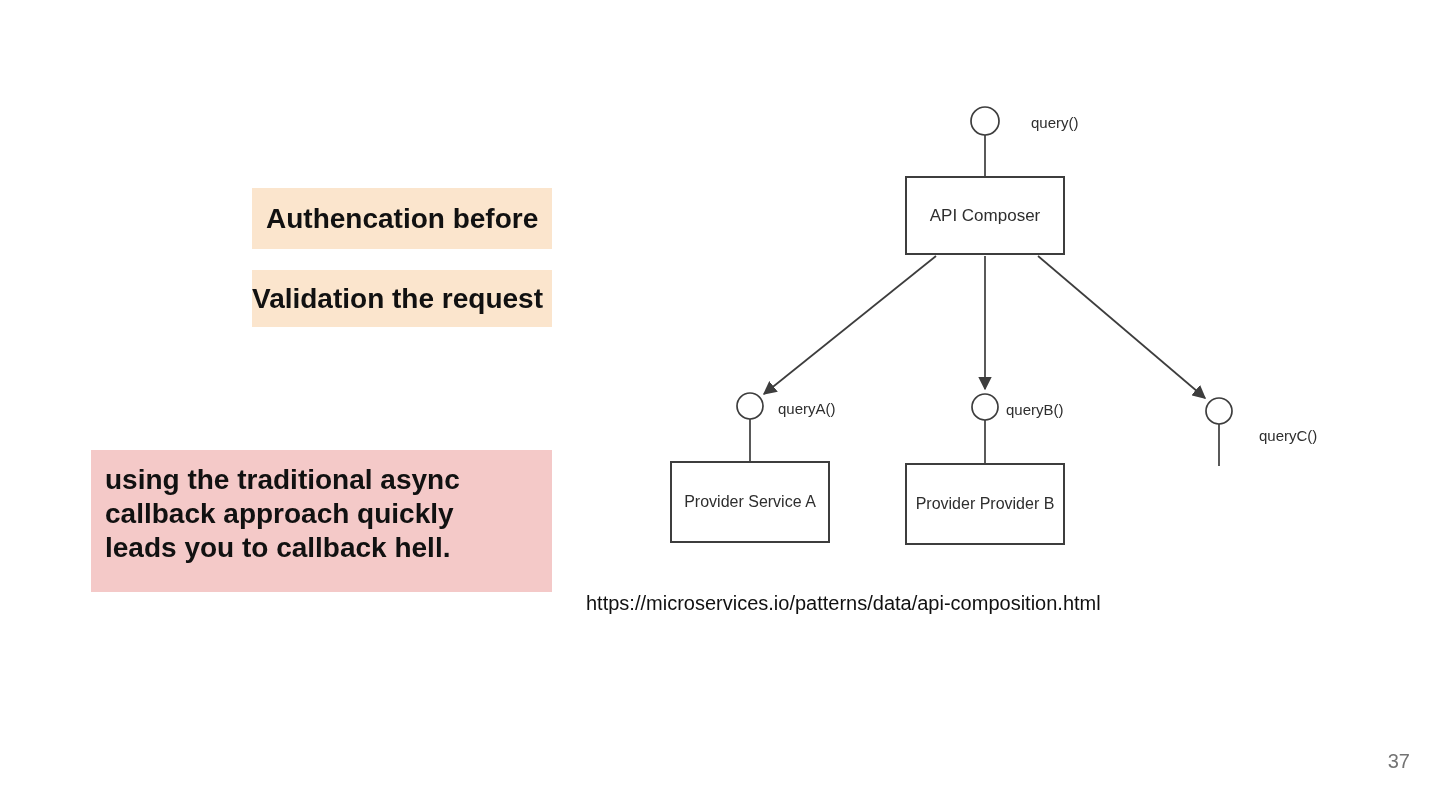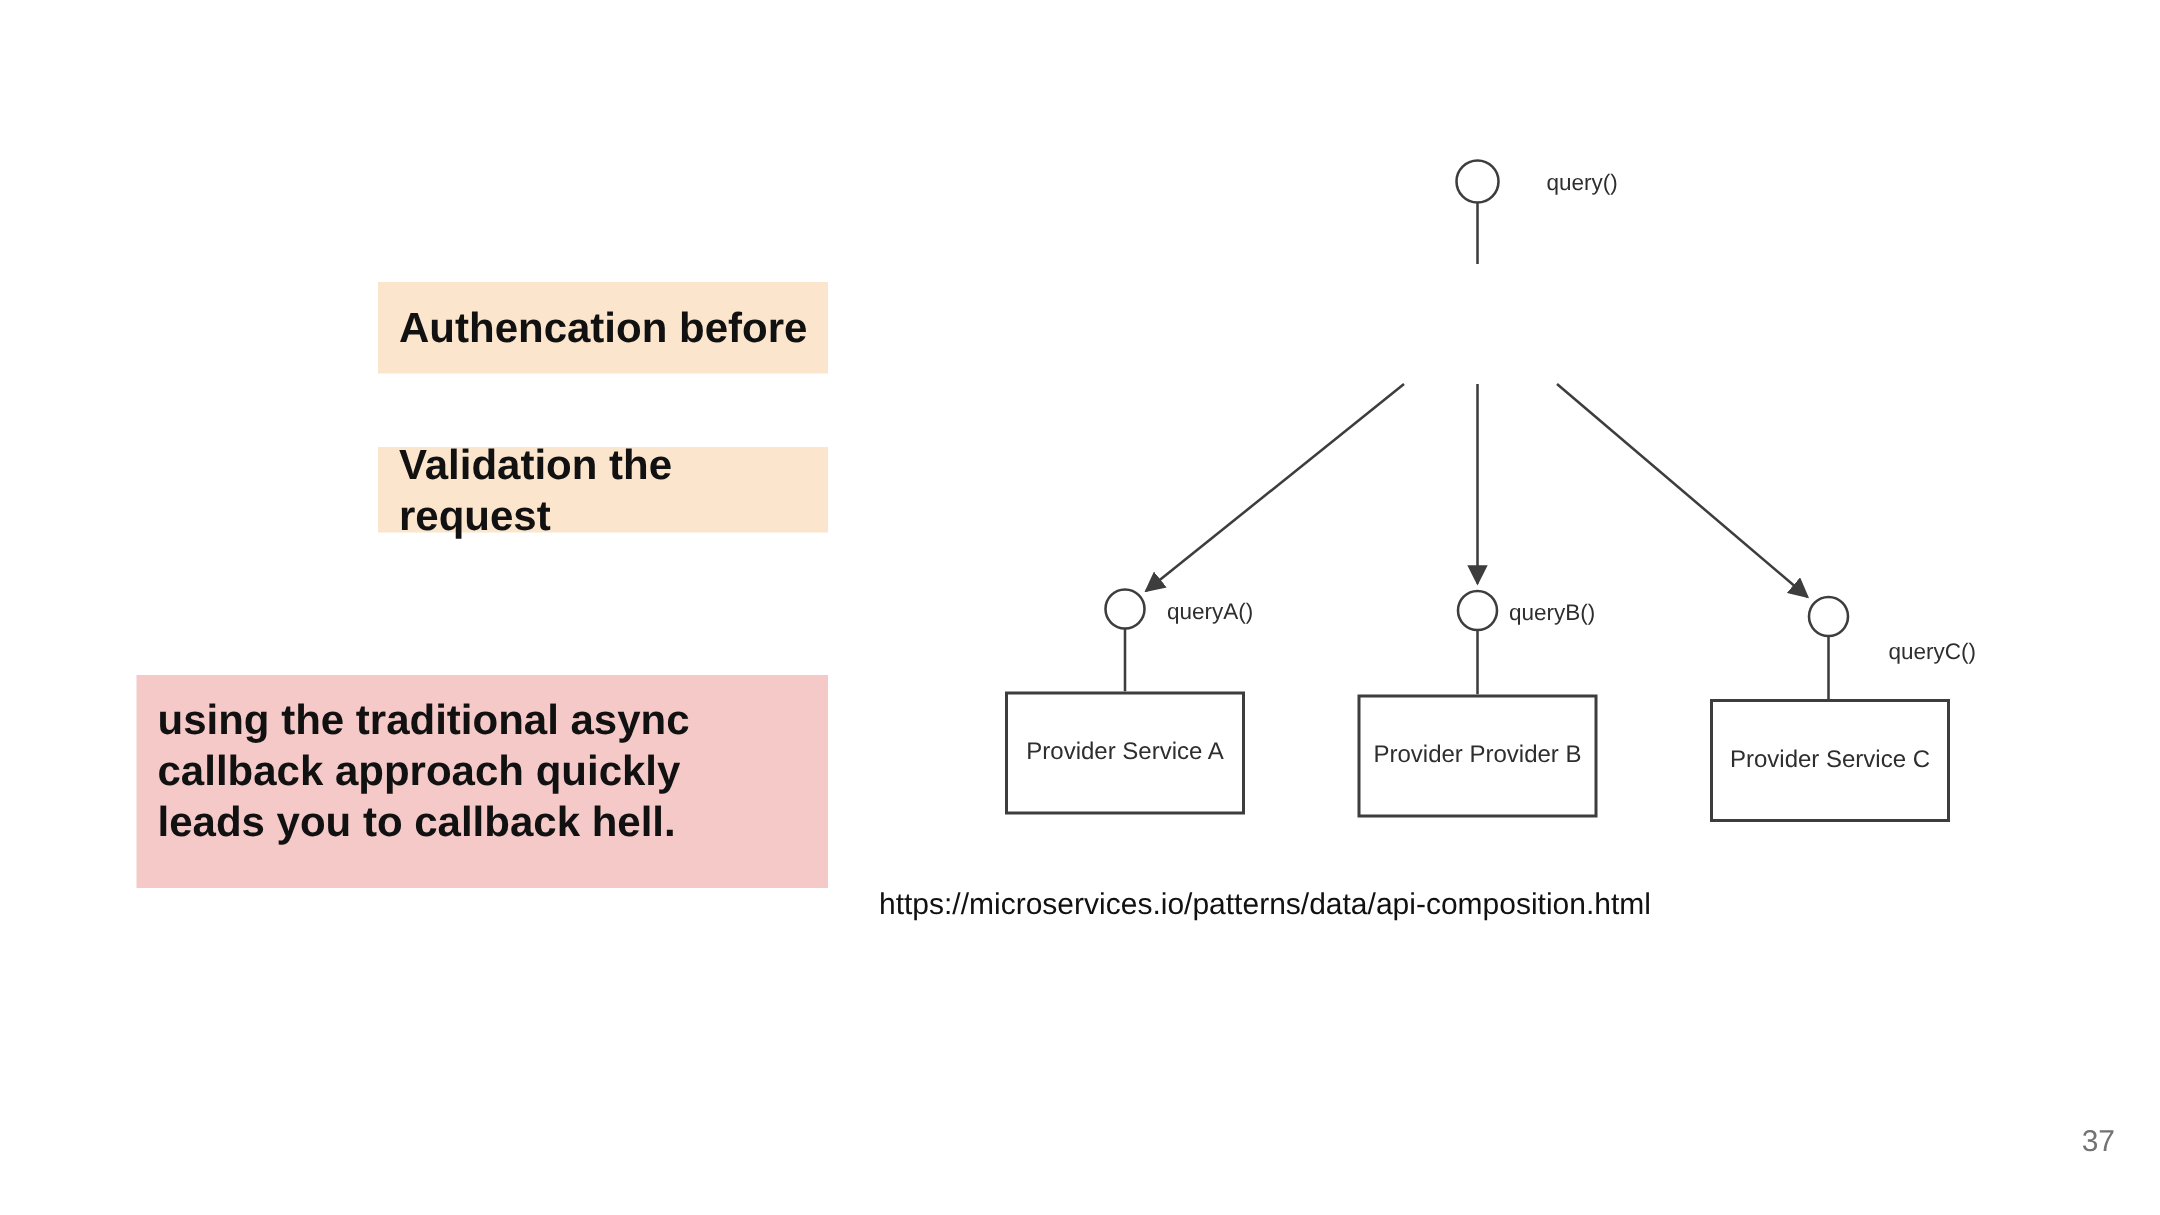--- a/index.html
+++ b/index.html
@@ -31,23 +31,21 @@
 
   .note-auth {
     left: 252px; top: 188px;
     width: 300px; height: 61px;
     padding-left: 14px;
     box-sizing: border-box;
   }
   .note-valid {
     left: 252px; top: 270px;
     width: 300px; height: 57px;
-    padding-left: 14px;
     box-sizing: border-box;
-    margin-top: 28px;
   }
   .note-callback {
     left: 91px; top: 450px;
     width: 461px; height: 142px;
     padding: 13px 24px 0 14px;
     box-sizing: border-box;
     align-items: flex-start;
   }
 
   
@@ -139,28 +137,28 @@
 
     <circle cx="750" cy="406" r="13" fill="#ffffff" stroke="#3d3d3d" stroke-width="1.7"></circle>
     <circle cx="985" cy="407" r="13" fill="#ffffff" stroke="#3d3d3d" stroke-width="1.7"></circle>
     <circle cx="1219" cy="411" r="13" fill="#ffffff" stroke="#3d3d3d" stroke-width="1.7"></circle>
 
     <line x1="750" y1="419" x2="750" y2="461" stroke="#3d3d3d" stroke-width="1.7"></line>
     <line x1="985" y1="420" x2="985" y2="463" stroke="#3d3d3d" stroke-width="1.7"></line>
     <line x1="1219" y1="424" x2="1219" y2="466" stroke="#3d3d3d" stroke-width="1.7"></line>
   </svg>
 
+  <div class="dbox dbox-composer">
+    <span>API Composer</span>
+  </div>
   <div class="dbox dbox-provider dbox-provider-a">
     <span>Provider Service A</span>
   </div>
   <div class="dbox dbox-provider dbox-provider-b">
     <span>Provider Provider B</span>
-  </div>
-  <div class="dbox dbox-provider dbox-provider-c">
-    <span>Provider Service C</span>
   </div>
 
   <span class="qlabel qlabel-root">query()</span>
   <span class="qlabel qlabel-a">queryA()</span>
   <span class="qlabel qlabel-b">queryB()</span>
   <span class="qlabel qlabel-c">queryC()</span>
 
   <div class="source-url">https://microservices.io/patterns/data/api-composition.html</div>
   <div class="page-number">37</div>
 

